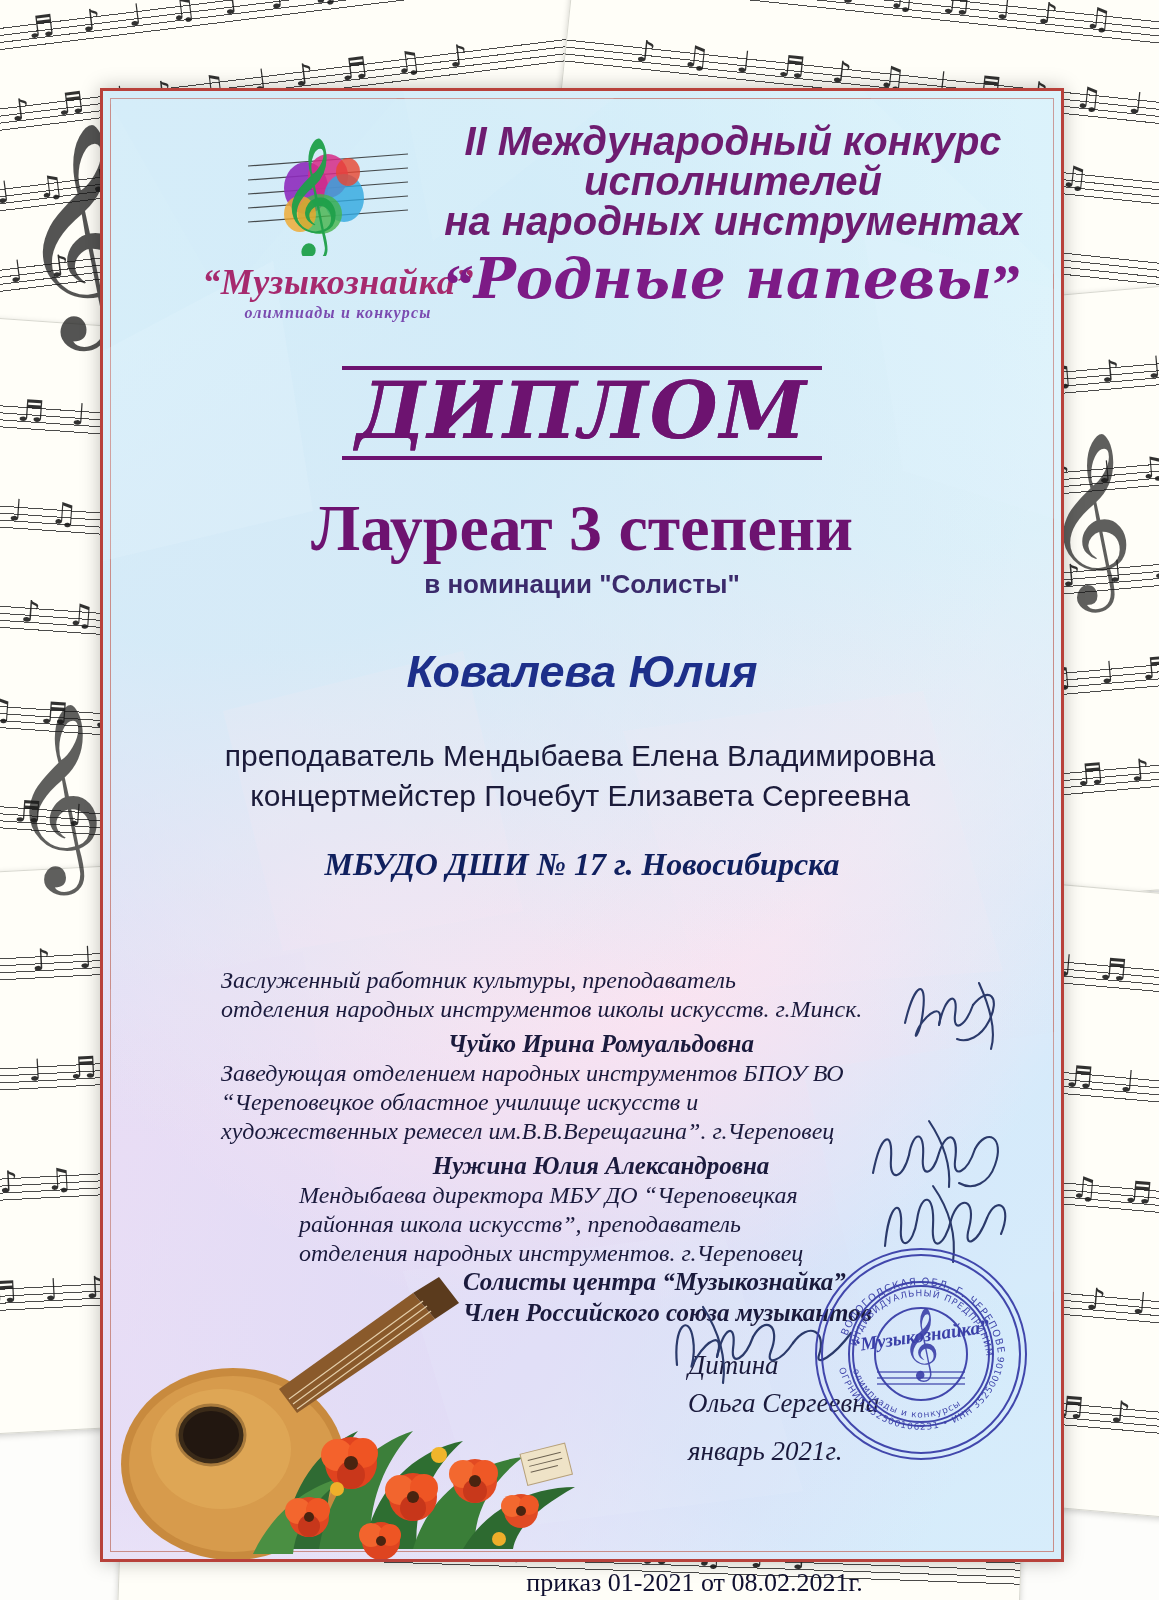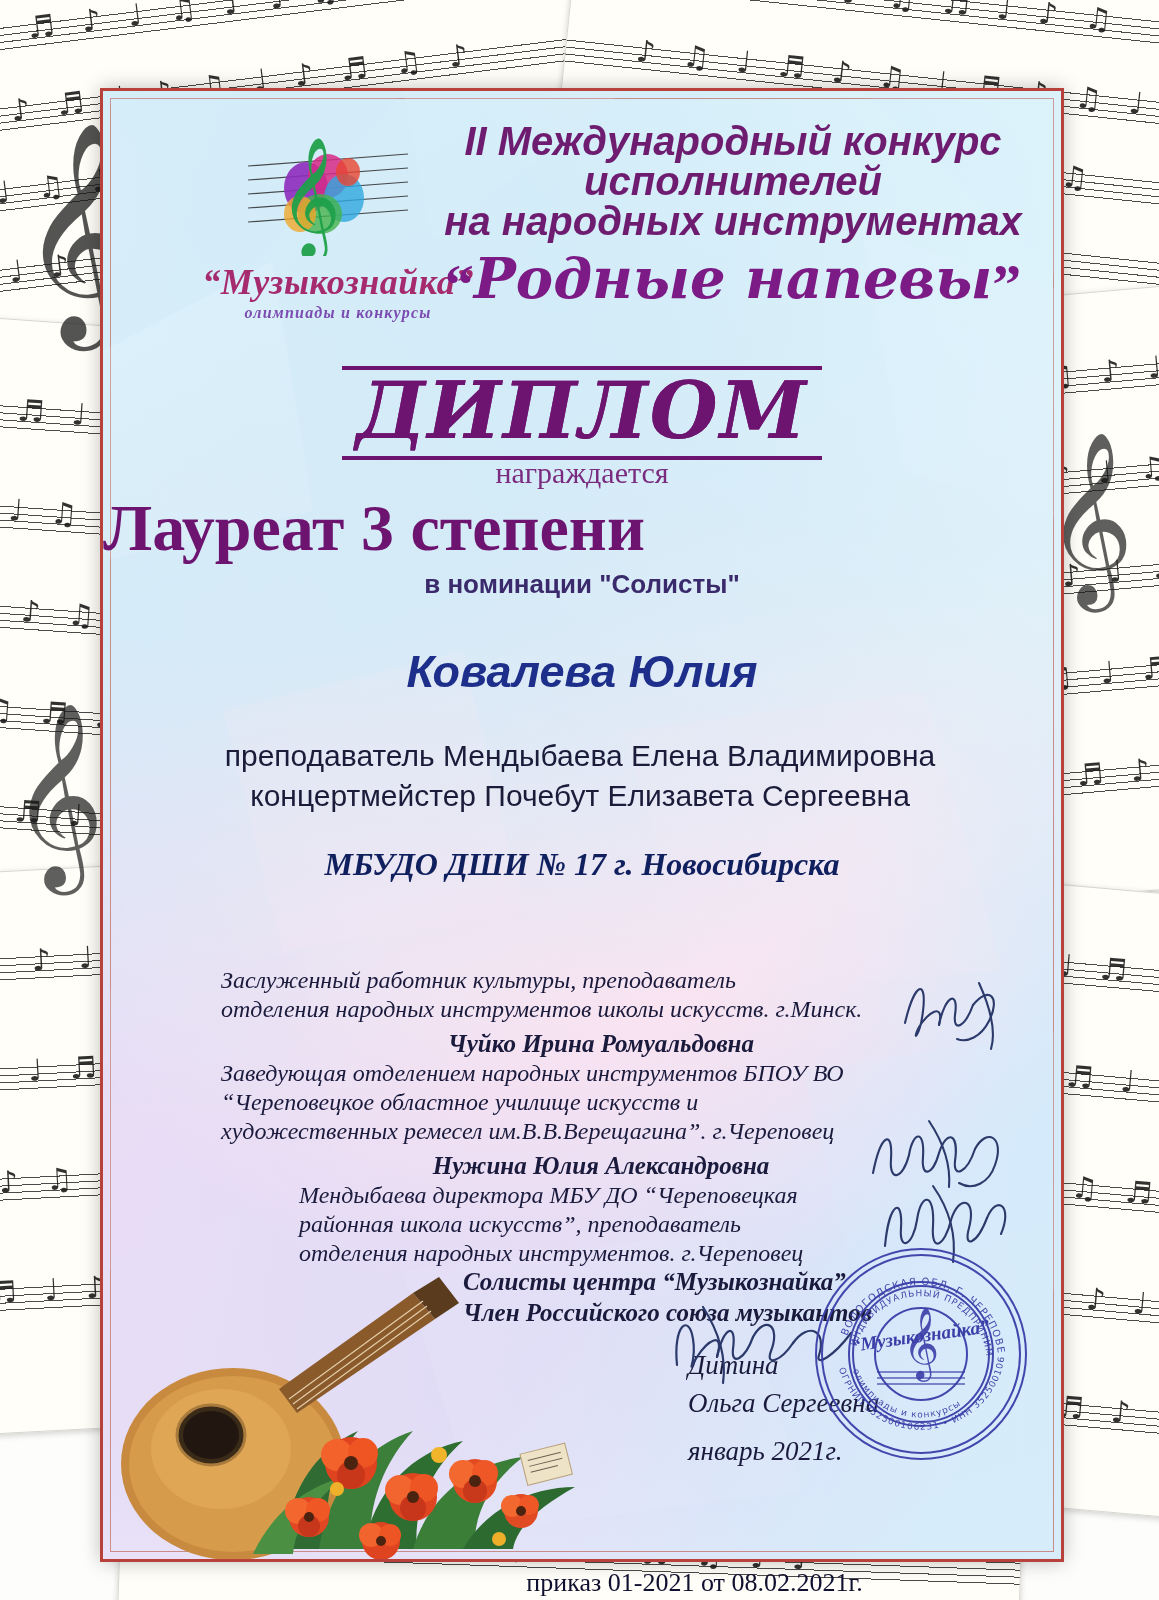--- a/index.html
+++ b/index.html
@@ -146,20 +146,21 @@
   #diplom.fallback { color:#6d1370; }
 
   #awarded {
     position:absolute; left:0; right:0; top:365px;
     text-align:center;
     font-family:"Liberation Serif", serif;
     font-size:30px; color:#7a2b7f;
   }
   #prize {
     position:absolute; left:0; right:0; top:400px;
+    text-align:center;
     font-family:"Liberation Serif", serif;
     font-weight:bold;
     font-size:66px; line-height:74px;
     color:#6d1370;
   }
   #nomination {
     position:absolute; left:0; right:0; top:478px;
     text-align:center;
     font-family:"Liberation Sans", sans-serif;
     font-weight:bold;
@@ -383,21 +384,20 @@
     <div class="l">на народных инструментах</div>
     <div id="contest-name">
       <span class="quote">“</span><span>Родные напевы</span><span class="quote">”</span>
     </div>
   </div>
 
   <div id="diplom-wrap">
     <span id="diplom" class="fallback">ДИПЛОМ</span>
   </div>
 
-  <div id="awarded">награждается</div>
   <div id="prize">Лауреат 3 степени</div>
   <div id="nomination">в номинации  "Солисты"</div>
   <div id="winner">Ковалева Юлия</div>
   <div id="teachers">
     <div>преподаватель Мендыбаева Елена Владимировна</div>
     <div>концертмейстер Почебут Елизавета Сергеевна</div>
   </div>
   <div id="school">МБУДО ДШИ № 17 г. Новосибирска</div>
 
   <div id="jury">

